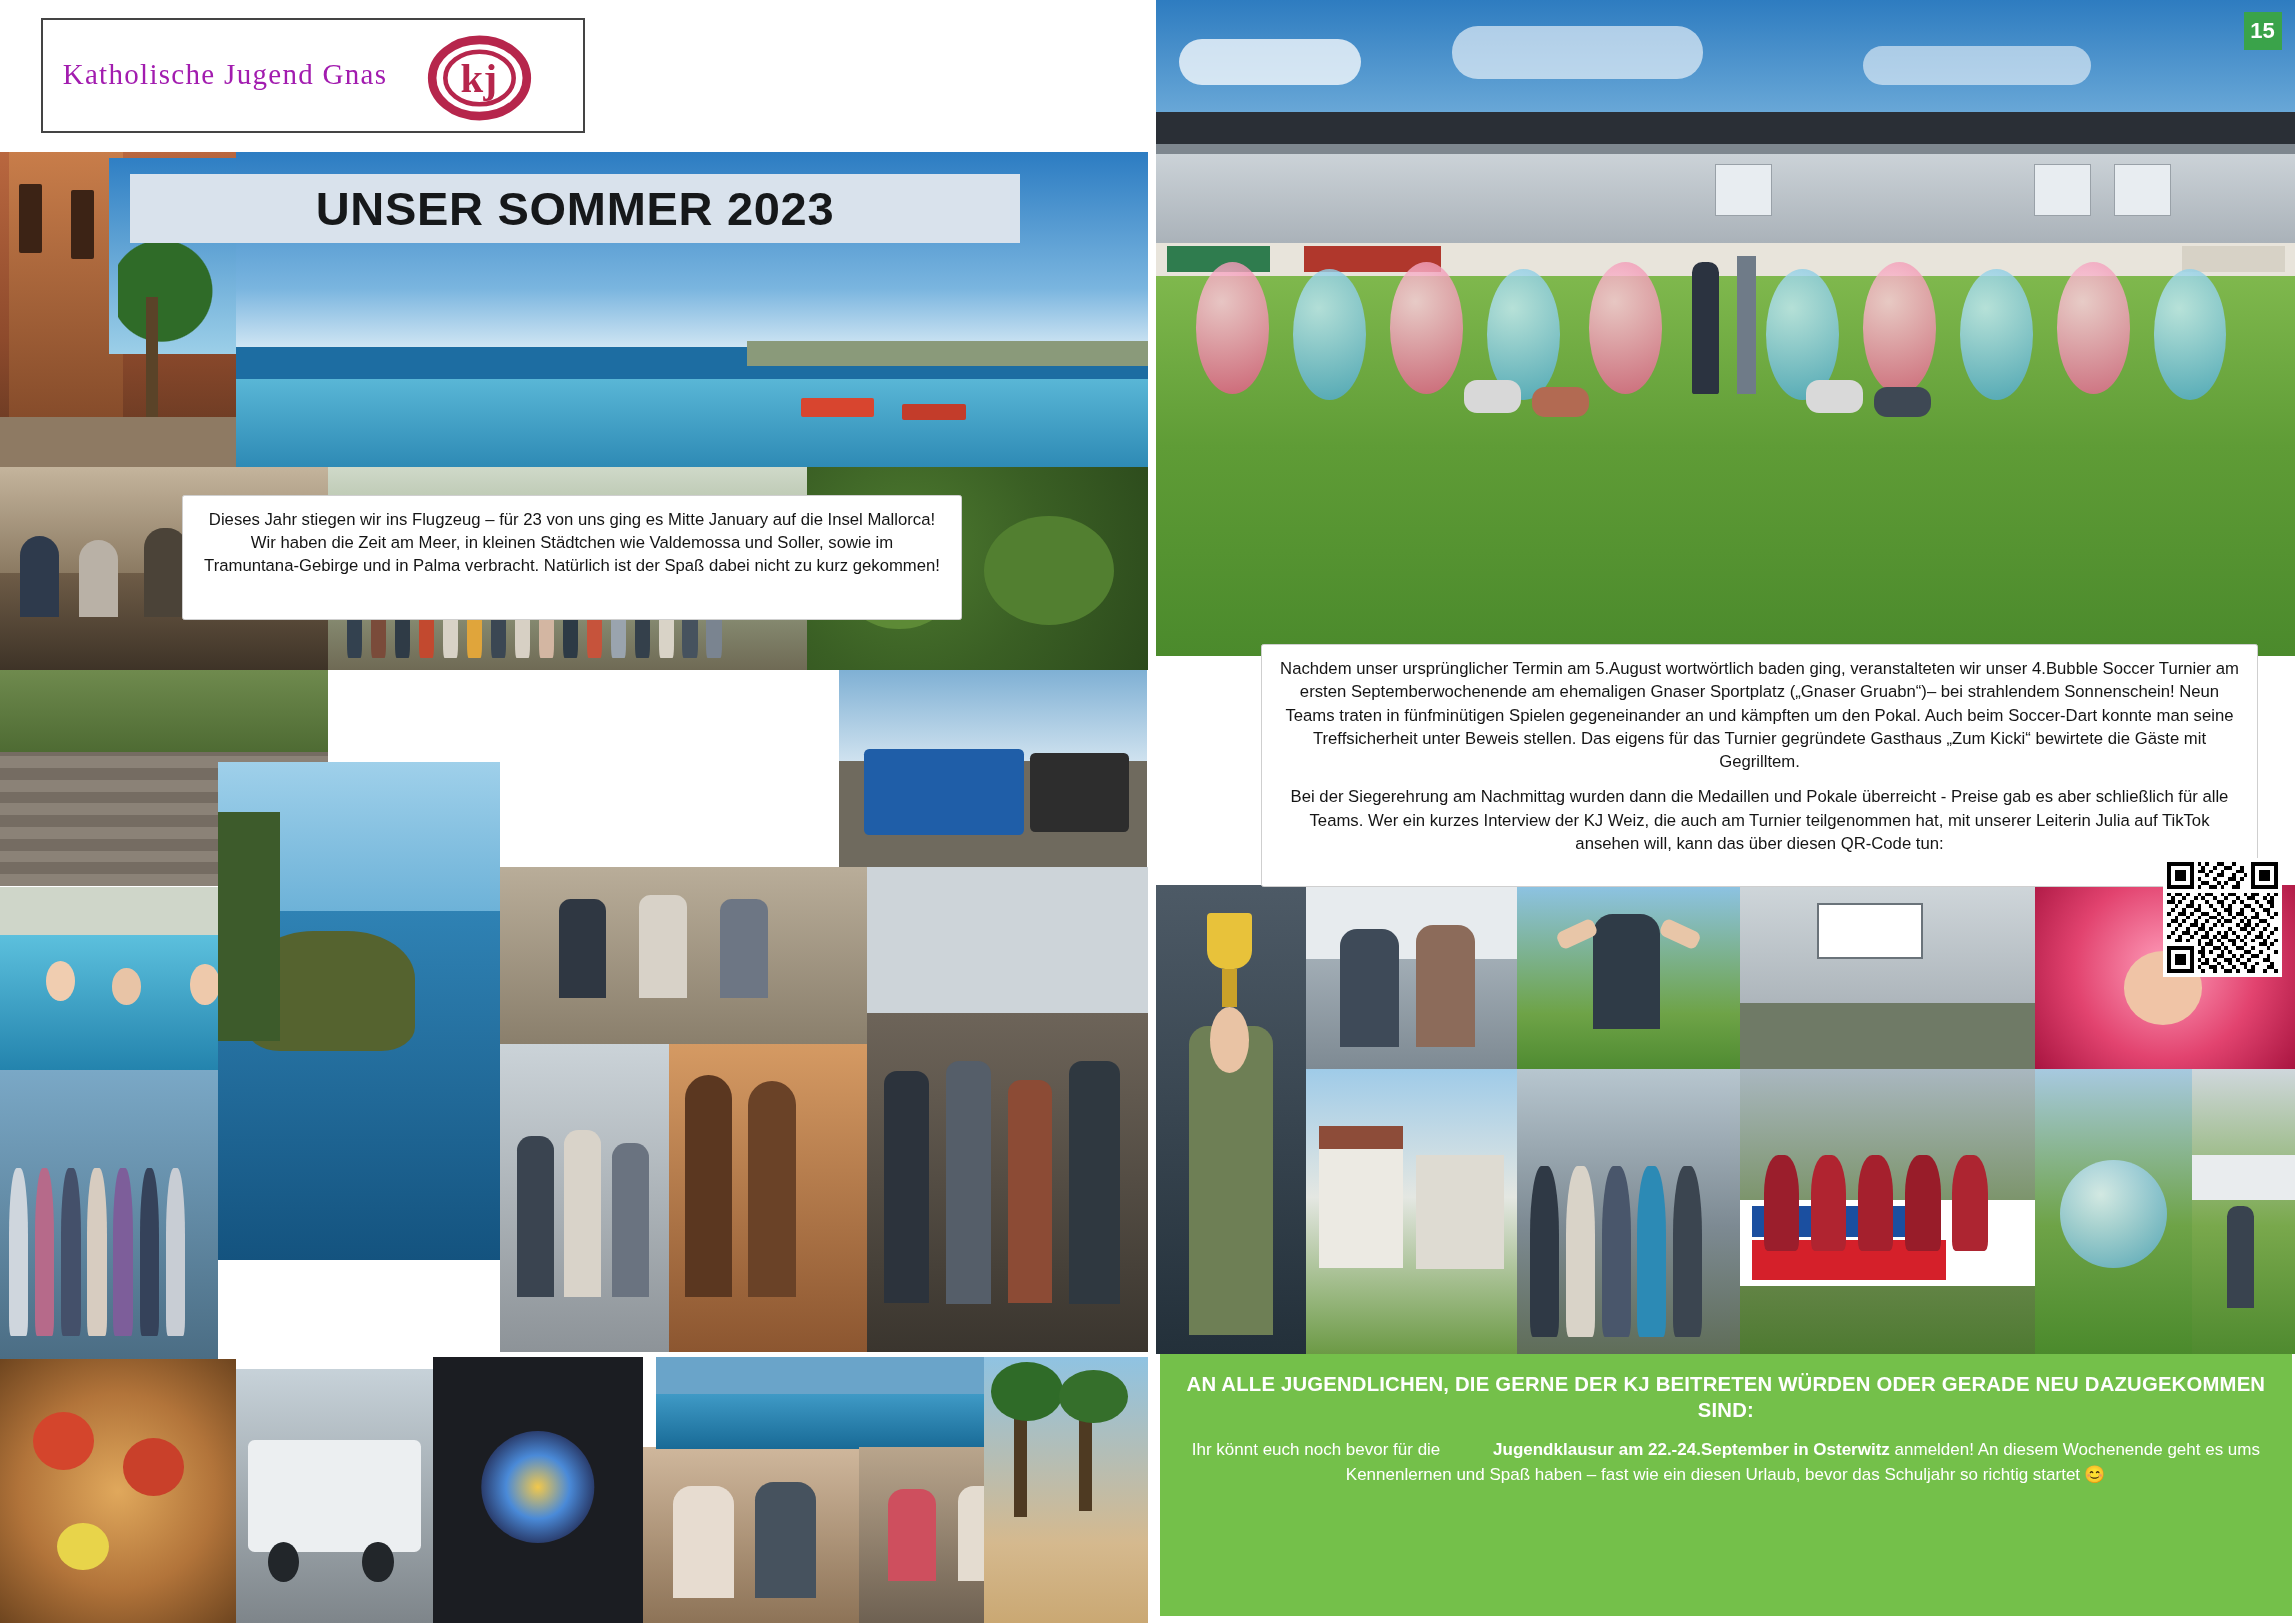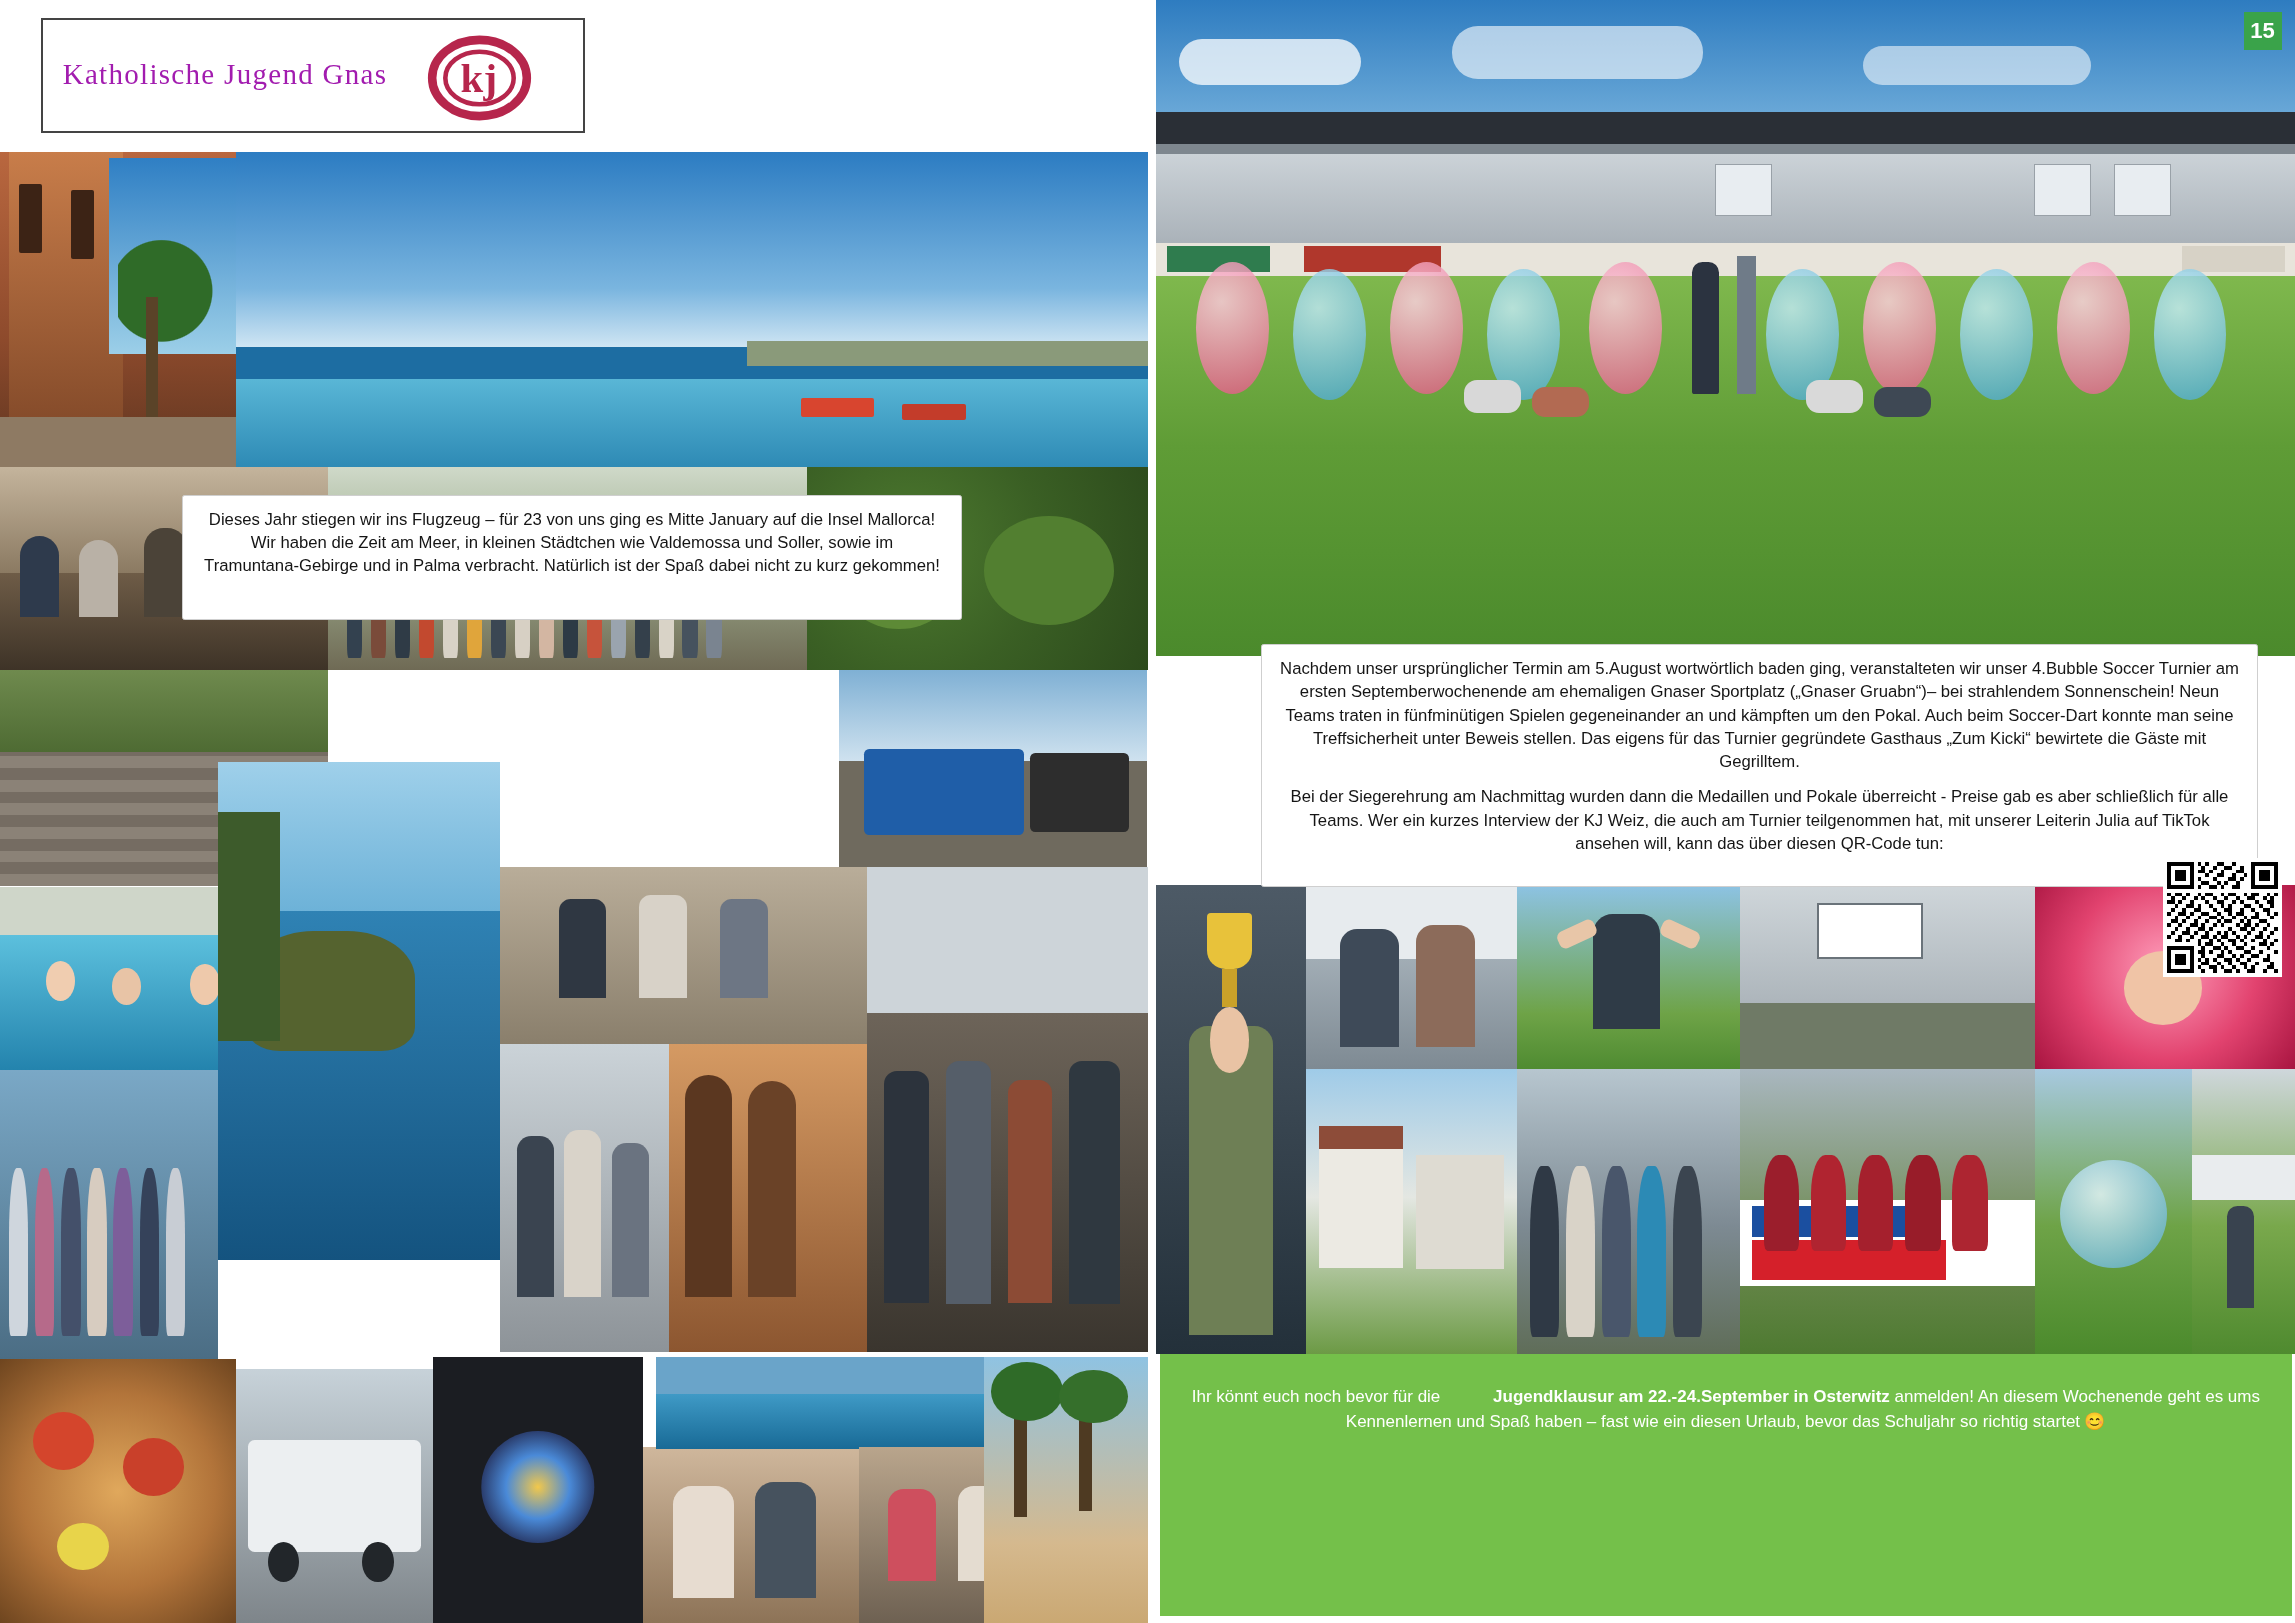--- a/index.html
+++ b/index.html
@@ -387,20 +387,23 @@
           <svg viewBox="0 0 178 158" width="117" height="104" aria-hidden="true">
             <ellipse cx="89" cy="79" rx="72" ry="58" fill="none" stroke="#b6264c" stroke-width="13"></ellipse>
             <ellipse cx="89" cy="79" rx="52" ry="40" fill="none" stroke="#b6264c" stroke-width="7"></ellipse>
             <text x="60" y="100" font-family="Liberation Serif, serif" font-size="62" fill="#b6264c" font-weight="bold">k</text>
             <text x="95" y="100" font-family="Liberation Serif, serif" font-size="62" fill="#b6264c" font-weight="bold">j</text>
           </svg>
         </div>
       </div>
     </div>
 
+    <div class="title-banner">
+      <h1>UNSER SOMMER 2023</h1>
+    </div>
 
 
     <div class="card-white">
       <span>Dieses Jahr stiegen wir ins Flugzeug – für 23 von uns ging es Mitte January auf die Insel Mallorca! Wir haben die Zeit am Meer, in kleinen Städtchen wie Valdemossa und Soller, sowie im Tramuntana-Gebirge und in Palma verbracht. Natürlich ist der Spaß dabei nicht zu kurz gekommen!</span>
     </div>
   </div>
 
   <div class="right-col">
 
     <div class="ph" style="left:0; top:0; width:1140px; height:656px;">
@@ -742,20 +745,21 @@
         <div class="bubble" style="left:16%;top:32%;width:68%;height:38%;background:radial-gradient(circle at 38% 32%,#e6f6fd,#4fa7ce);"></div>
       </div>
 
       <div class="ph" style="left:1036px; top:184px; width:104px; height:285px; background:linear-gradient(180deg,#cfd7dc 0%,#79a84c 55%,#4f8a2f 100%);">
         <div style="position:absolute;left:0;top:30%;width:100%;height:16%;background:#e9ecee;"></div>
         <div style="position:absolute;left:34%;top:48%;width:26%;height:36%;background:#39434f;border-radius:10.5px 10.5px 0 0;"></div>
       </div>
     </div>
 
     <div class="green-box">
+      <h2>AN ALLE JUGENDLICHEN, DIE GERNE DER KJ BEITRETEN WÜRDEN ODER GERADE NEU DAZUGEKOMMEN SIND:</h2>
       <p>
         <span>Ihr könnt euch noch bevor für die </span><span class="b">Jugendklausur am 22.-24.September in Osterwitz</span><span> anmelden! An diesem Wochenende geht es ums Kennenlernen und Spaß haben – fast wie ein diesen Urlaub, bevor das Schuljahr so richtig startet 😊</span>
       </p>
     </div>
 
     <div class="page-num">15</div>
   </div>
 
 </div>
 

